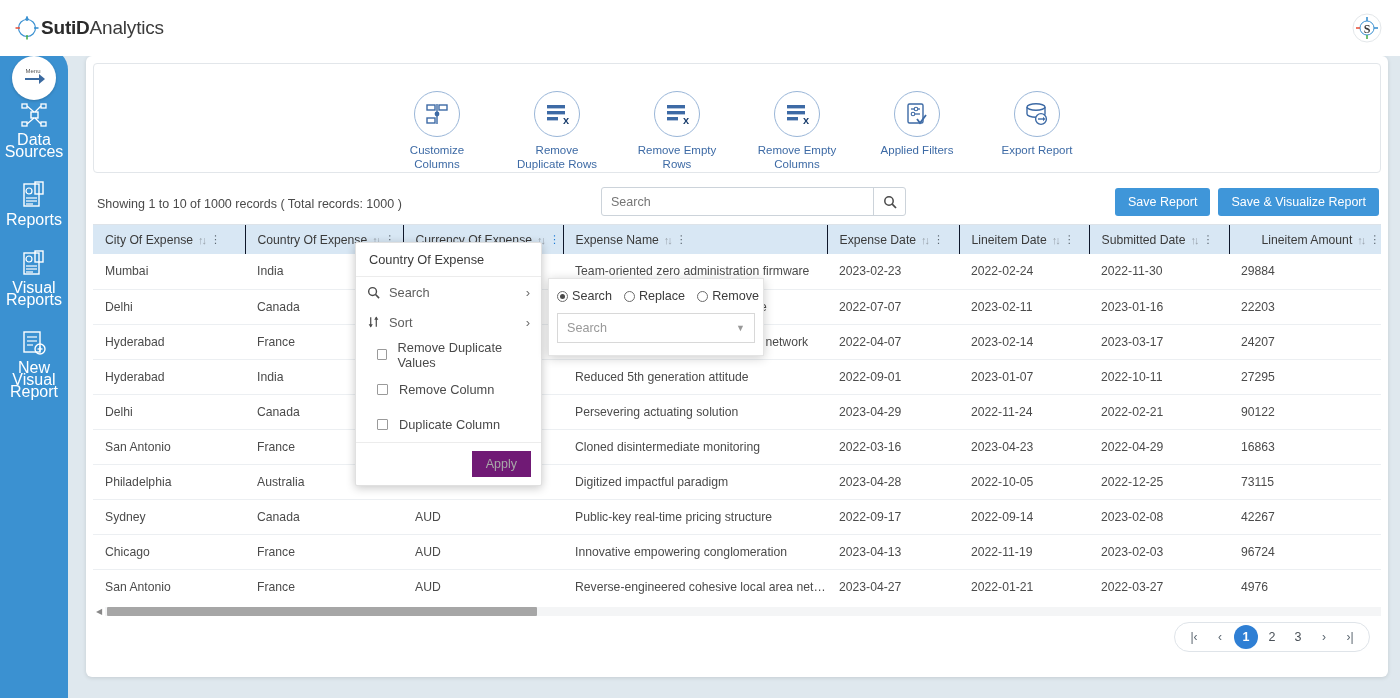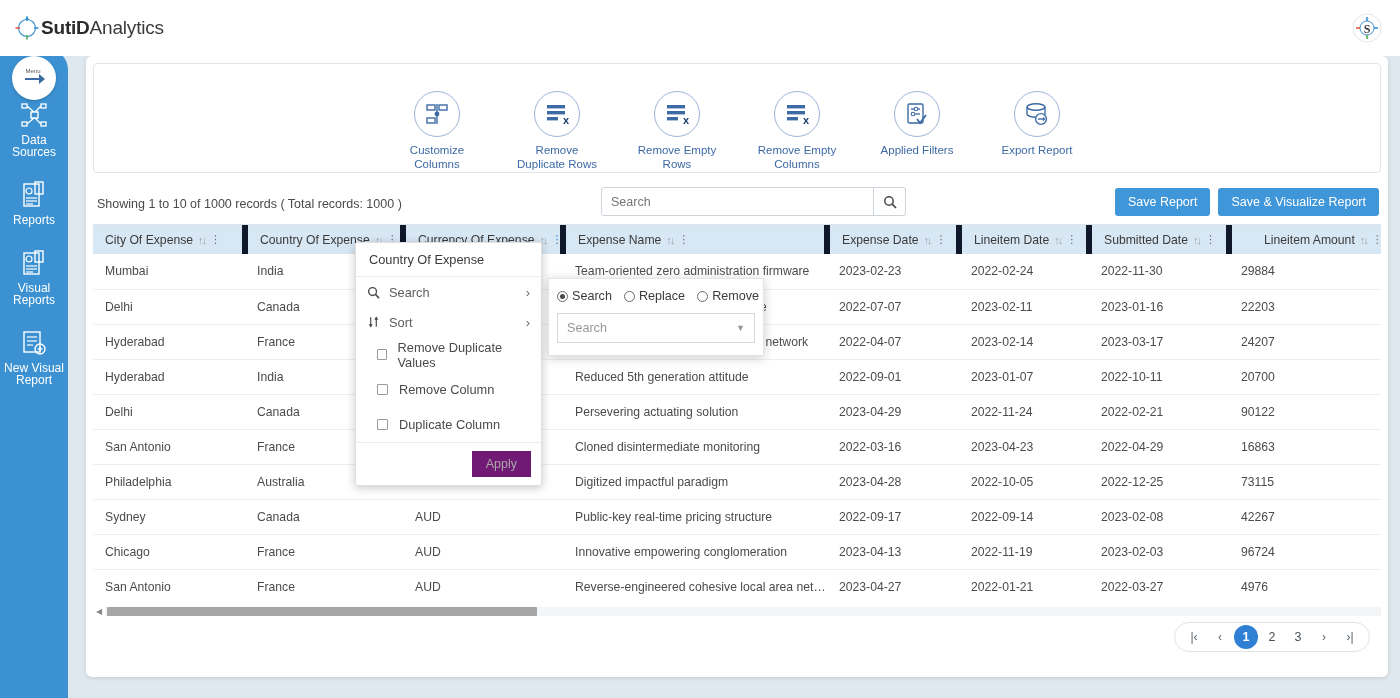--- a/index.html
+++ b/index.html
@@ -35,21 +35,21 @@
     background: #ffffff; display: flex; align-items: center; justify-content: center;
     box-shadow: 0 1px 3px rgba(0,0,0,.2); cursor: pointer;
   }
   .nav-item {
     margin-top: 14px; width: 68px;
     display: flex; flex-direction: column; align-items: center;
     cursor: pointer; color: #ffffff;
   }
   .nav-icon { width: 30px; height: 30px; display: flex; align-items: center; justify-content: center; }
   .nav-label {
-    font-size: 12px; color: #ffffff; text-align: center;
+    font-size: 16px; color: #ffffff; text-align: center;
     line-height: 12px; margin-top: 4px; width: 64px;
   }
 
   
   .main-card {
     position: absolute; left: 86px; top: 56px;
     width: 1302px; height: 621px;
     background: #ffffff; border-radius: 6px;
     box-shadow: 0 1px 4px rgba(0,0,0,.12);
     z-index: 10;
@@ -102,21 +102,21 @@
   
   .table-wrap {
     position: absolute; left: 7px; top: 168px; width: 1288px; height: 380px;
     overflow: hidden; border-top: 1px solid #dde3e9;
   }
   table { border-collapse: collapse; width: 1288px; table-layout: fixed; }
   thead th {
     background: #d8e7f4; height: 29px;
     font-size: 12.2px; font-weight: normal; color: #3a3a3a;
     text-align: left; padding: 0 0 0 12px; white-space: nowrap;
-    border-right: 6px solid #0f172a;
+    border-right: 1px solid #0f172a;
   }
   thead th:last-child { border-right: none; padding-left: 32px; }
   .th-inner { display: flex; align-items: center; gap: 5px; }
   .sort-ic { font-size: 11px; color: #9aa4ad; letter-spacing: -2px; }
   .dots { font-size: 11px; color: #5b6670; line-height: 9px; cursor: pointer; letter-spacing: 0; }
   .dots.active { color: #1a7ad6; }
   tbody td {
     height: 35px; font-size: 12.2px; color: #4b4b4b;
     padding: 0 0 0 12px; border-bottom: 1px solid #eceff2;
     white-space: nowrap; overflow: hidden; text-overflow: ellipsis;
@@ -513,21 +513,21 @@
             <td>24207</td>
           </tr>
           <tr>
             <td>Hyderabad</td>
             <td>India</td>
             <td>AUD</td>
             <td>Reduced 5th generation attitude</td>
             <td>2022-09-01</td>
             <td>2023-01-07</td>
             <td>2022-10-11</td>
-            <td>20700</td>
+            <td>27295</td>
           </tr>
           <tr>
             <td>Delhi</td>
             <td>Canada</td>
             <td>AUD</td>
             <td>Persevering actuating solution</td>
             <td>2023-04-29</td>
             <td>2022-11-24</td>
             <td>2022-02-21</td>
             <td>90122</td>

